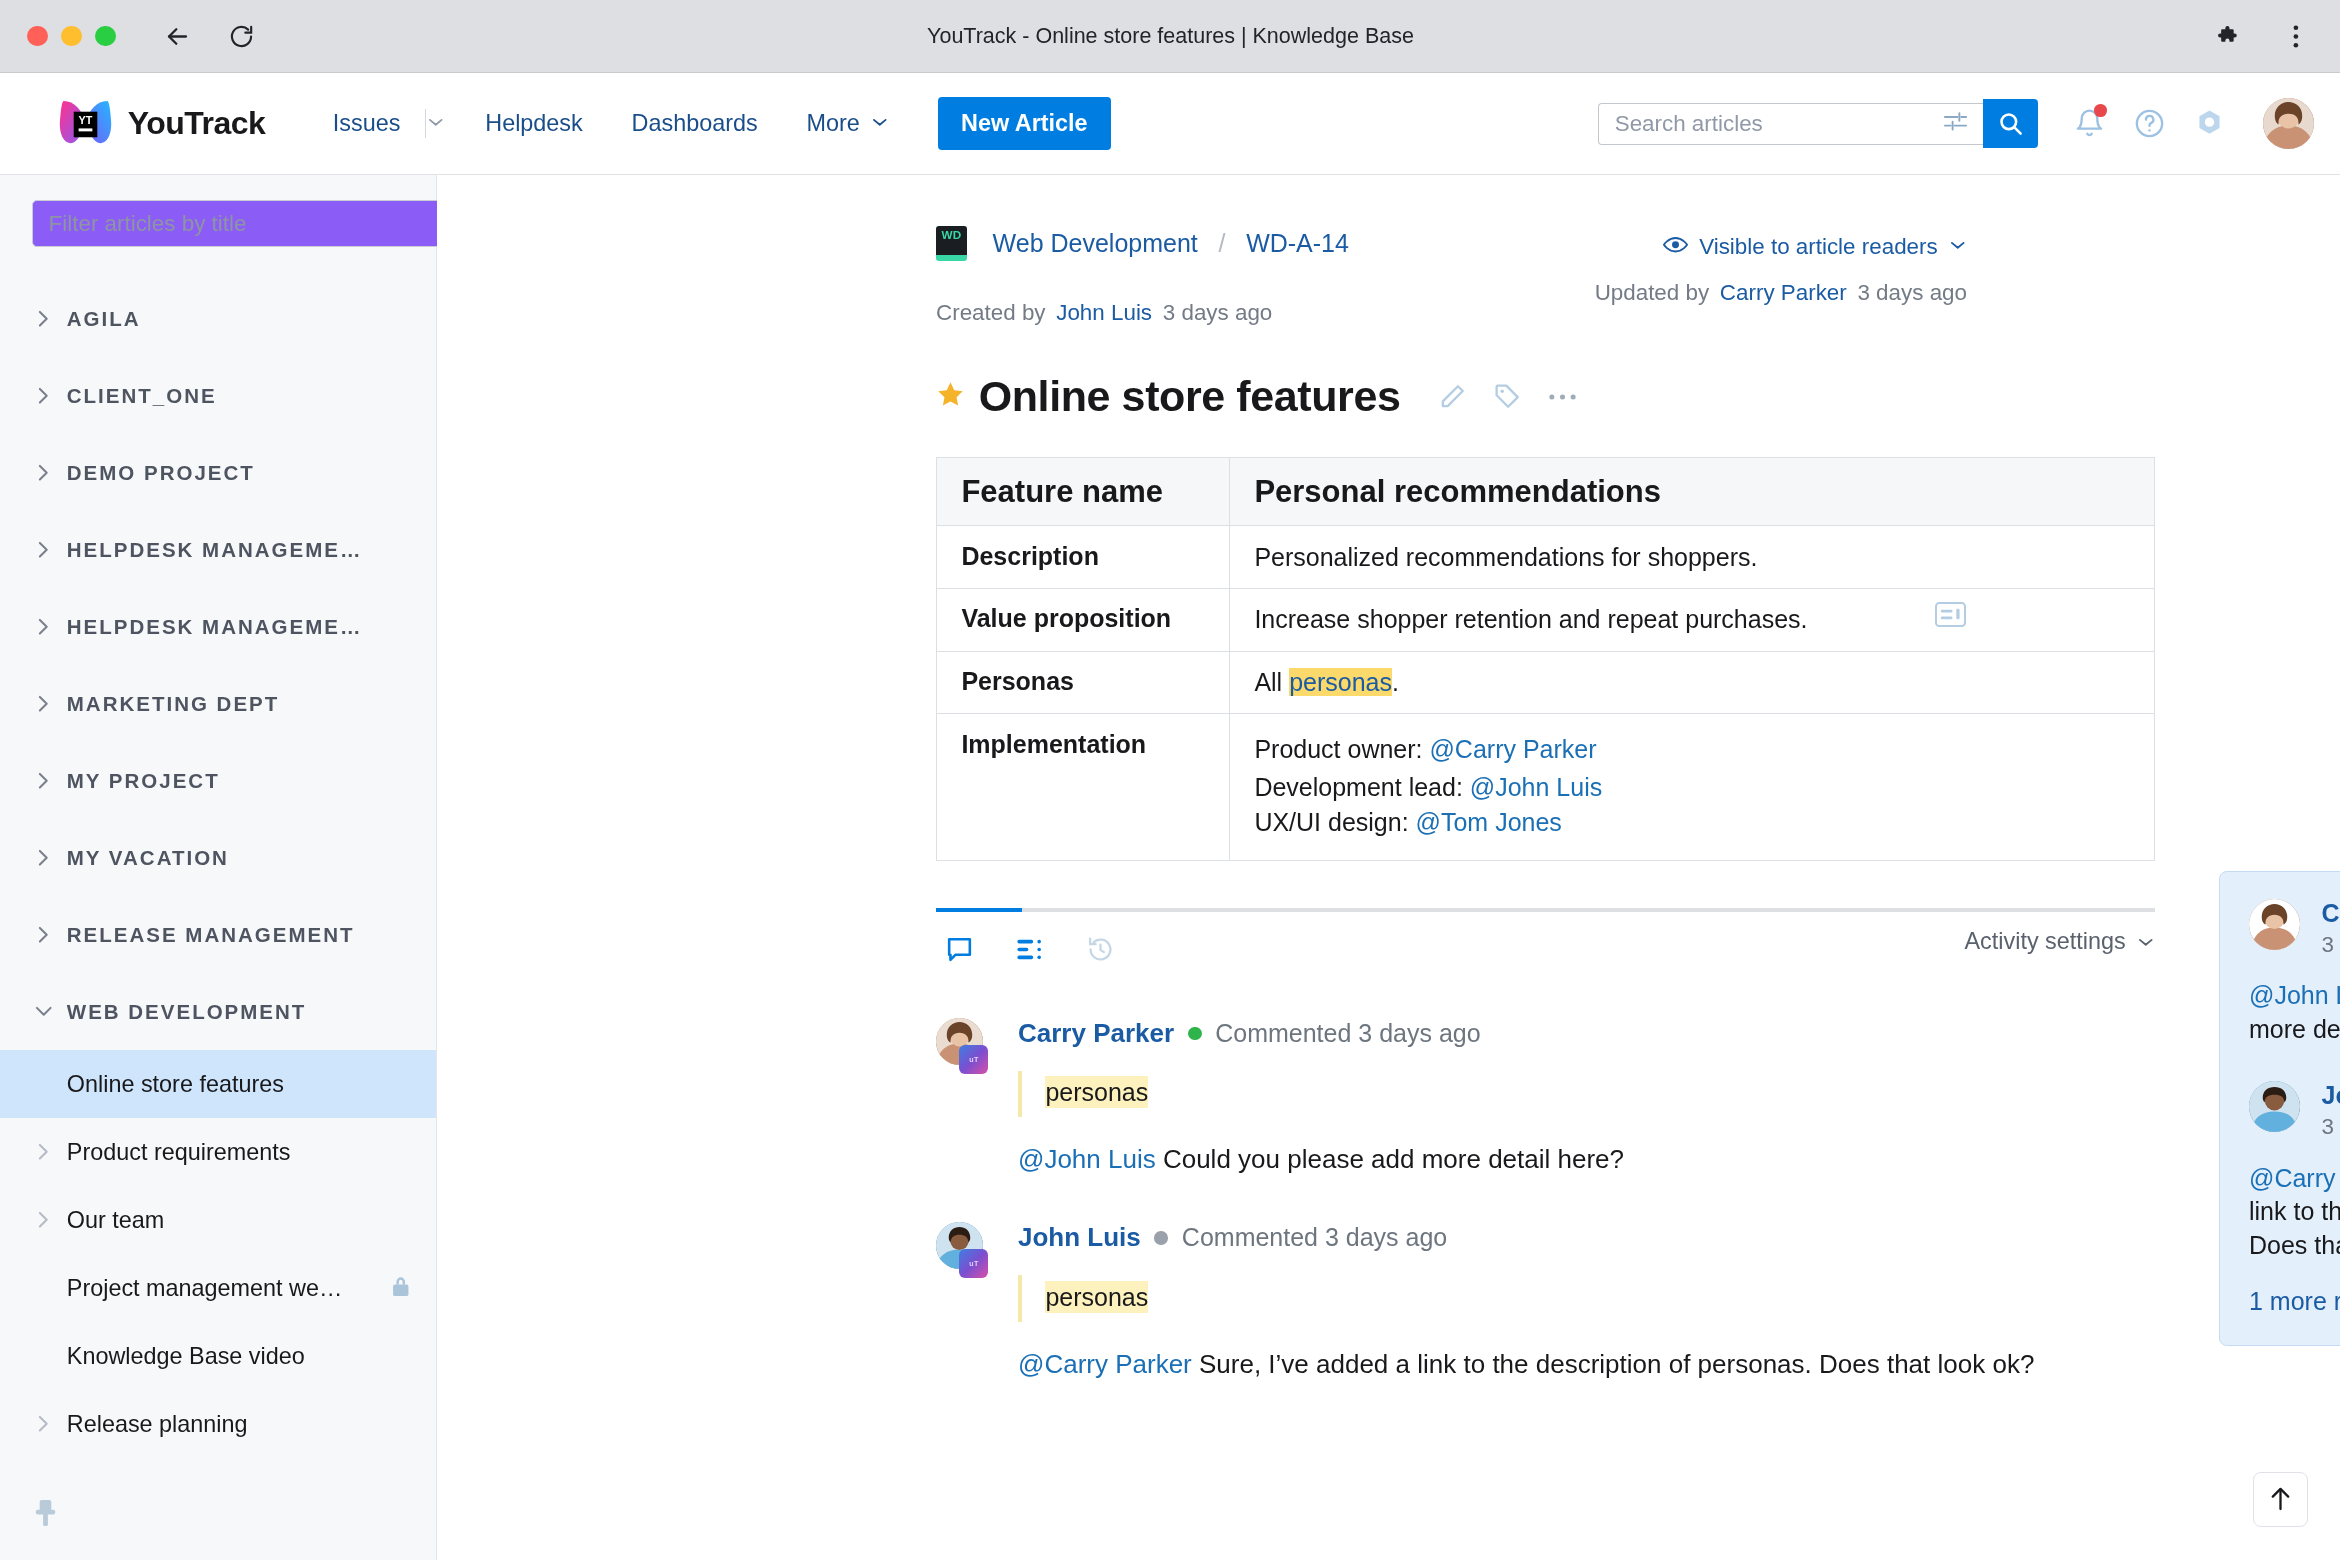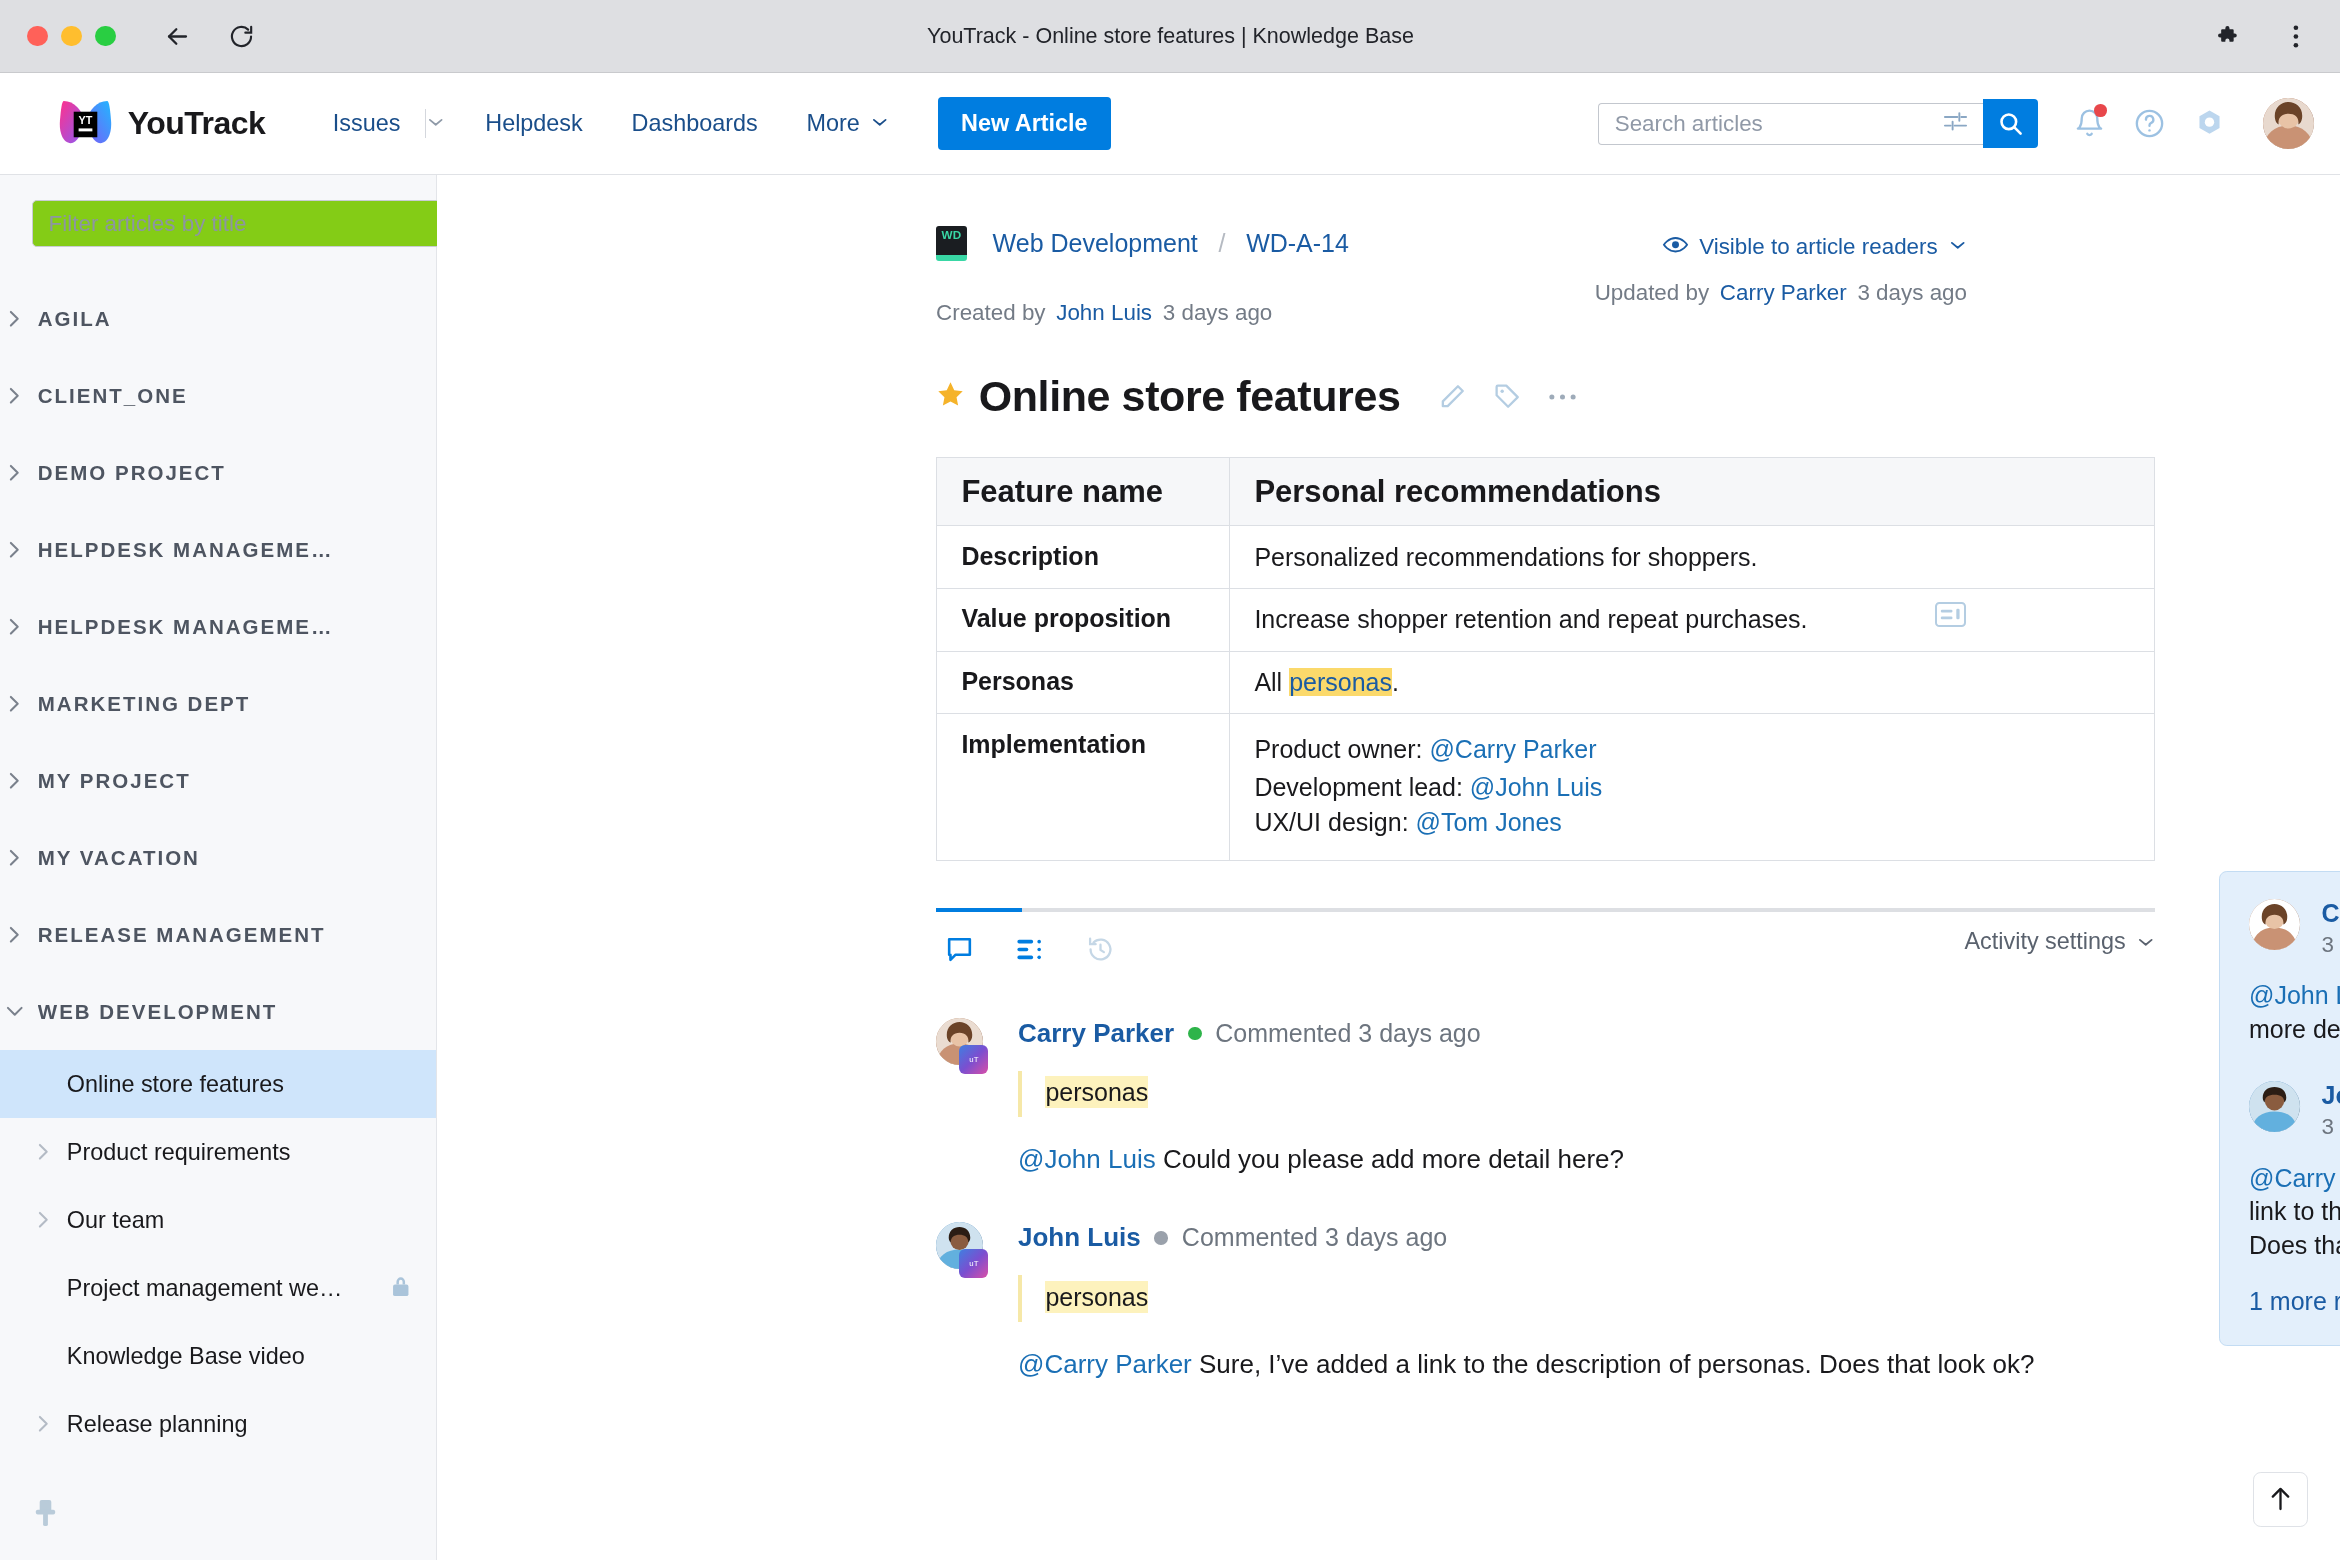--- a/index.html
+++ b/index.html
@@ -78,27 +78,27 @@
   .body { display: flex; height: 1385px; }
 
   
   .sidebar {
     width: 437px; background: #f7f8fa; border-right: 1px solid #e3e5e9;
     position: relative; flex-shrink: 0;
   }
   .filter-wrap { padding: 25px 29px 0 32px; }
   .filter-input {
     width: 417px; height: 47px; border: 1px solid #c9ccd3; border-radius: 4.9px;
-    padding: 0 15.6px; font-size: 22.4px; color: #19191c; background: #84cc16;
+    padding: 0 15.6px; font-size: 22.4px; color: #19191c; background: #8b5cf6;
     font-family: "Liberation Sans", sans-serif; outline: none;
   }
   .filter-input::placeholder { color: #8d95a2; }
   .tree { margin-top: 33px; }
   .tree-group {
-    display: flex; align-items: center; height: 77px; cursor: pointer;
+    display: flex; align-items: center; height: 77px; padding-left: 29px; cursor: pointer;
   }
   .chev {
     width: 29px; display: flex; align-items: center; justify-content: center;
     color: #7a818c; flex-shrink: 0;
   }
   .group-label {
     font-size: 20.5px; font-weight: bold; color: #4e5561; letter-spacing: 2px;
     margin-left: 8.8px; white-space: nowrap; overflow: hidden; text-overflow: ellipsis;
     max-width: 351px;
   }

